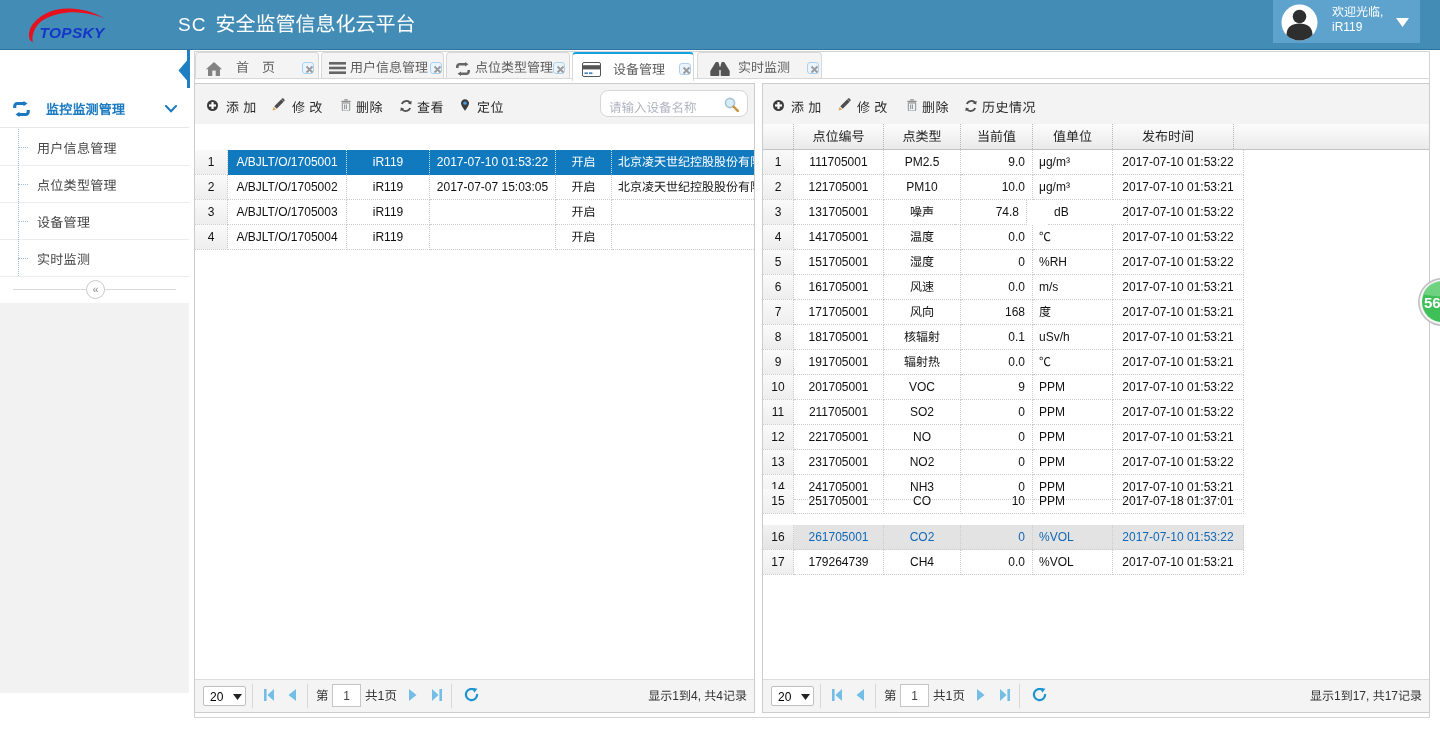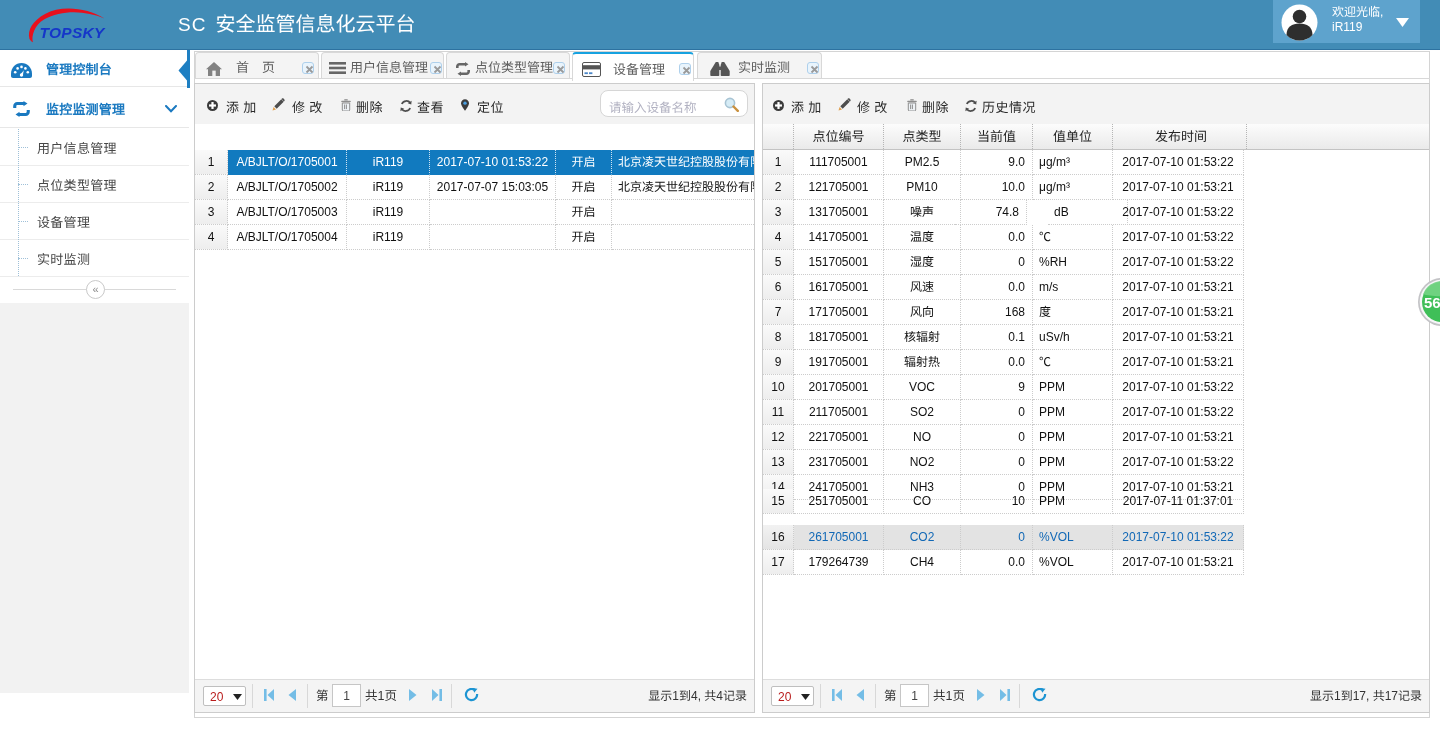--- a/index.html
+++ b/index.html
@@ -57,21 +57,21 @@
   border-right:1px dotted #ccc; border-bottom:1px dotted #ccc; text-align:center; overflow:hidden; white-space:nowrap;}
 .numcell { background:linear-gradient(#fafafa,#eeeeee); }
 .selrow .sel { background:#117abf; color:#fff; border-right:1px dotted #cfe4f2; border-bottom:1px dotted #117abf;}
 .hovrow .cell { background:#e3e3e3; color:#1168b6; }
 .hovrow .numcell { background:linear-gradient(#f2f2f2,#e4e4e4); color:#111; }
 
 .pager { position:absolute; left:0; bottom:0; width:100%; height:33px;
   background:#f4f4f4; border-top:1px solid #ddd; }
 .pager .sep { position:absolute; top:4px; width:1px; height:24px; background:#d8d8d8; }
 .psel { position:absolute; left:8px; top:6px; width:43px; height:20px; background:#fff;
-  border:1px solid #bfbfbf; border-radius:2px; font-size:12px; color:#b91c1c; }
+  border:1px solid #bfbfbf; border-radius:2px; font-size:12px; color:#000000; }
 .pinput { position:absolute; top:4px; width:29px; height:23px; background:#fff;
   border:1px solid #c6c6c6; font-size:12px; color:#444; line-height:23px; text-align:center;}
 .ptxt { position:absolute; top:0; height:33px; line-height:33px; font-size:12.5px; color:#333; }
 .pinfo { position:absolute; right:7px; top:0; height:33px; line-height:33px; font-size:12px; color:#333; }
 </style></head><body>
 
 <div id="topbar">
  <svg class="abs" style="left:20px;top:3px" width="95" height="44" viewBox="0 0 95 44">
    <path d="M 84.5 15.5 C 67 4.5 41 2 25 11 C 13 17.5 7 27 9.5 36 C 10.5 37.6 11.5 38.6 13 39.3 C 11 33.5 14.5 22 24 16.5 C 42 6.5 66 7.5 84.5 15.5 Z" fill="#e8101c"></path>
    <text x="19.5" y="34.5" font-size="15.5" font-weight="bold" font-style="italic" letter-spacing="0.3" fill="#1536c9" font-family="Liberation Sans, sans-serif">TOPSKY</text>
@@ -84,33 +84,20 @@
      <path d="M 5.5 31 C 5.5 23 11 19.5 18.5 19.5 C 26 19.5 31.5 23 31.5 31 C 28 34.6 23.5 36.5 18.5 36.5 C 13.5 36.5 9 34.6 5.5 31 Z" fill="#2e2e2e"></path>
    </svg>
    <div id="uname">欢迎光临,<br>iR119</div>
    <svg class="abs" style="left:123px;top:18px" width="13" height="9" viewBox="0 0 13 9">
      <path d="M0 0 L13 0 L6.5 9 Z" fill="#fff"></path>
    </svg>
  </div>
 </div>
 
 <div id="sidebar">
- <div class="m1" style="top:0;height:37px;">
-   <svg class="abs" style="left:11px;top:13px" width="21" height="15" viewBox="0 0 21 15">
-     <path d="M10.5 0 C 4.7 0 0 4.7 0 10.5 L0 13 C0 14.1 0.9 15 2 15 L19 15 C20.1 15 21 14.1 21 13 L21 10.5 C21 4.7 16.3 0 10.5 0 Z" fill="#1a79c0"></path>
-     <circle cx="4.2" cy="9.2" r="1.3" fill="#fff"></circle>
-        <circle cx="6.6" cy="5.4" r="1.3" fill="#fff"></circle>
-     <circle cx="10.5" cy="3.9" r="1.3" fill="#fff"></circle>
-        <circle cx="14.4" cy="5.4" r="1.3" fill="#fff"></circle>
-     <circle cx="16.8" cy="9.2" r="1.3" fill="#fff"></circle>
-     <path d="M10.5 12.7 L9.1 11.9 L12.8 7.3 L11.9 11.9 Z" fill="#fff"></path>
-     <circle cx="10.5" cy="12" r="1.7" fill="#fff"></circle>
-   </svg>
-   <span class="t">管理控制台</span>
- </div>
  <div class="m1" style="top:38px;height:40px;">
    <svg class="abs" style="left:11px;top:13px" width="21" height="16" viewBox="0 0 21 16">
      <path d="M2.2 7 L2.2 5 C2.2 2.8 4 1 6.2 1 L12.5 1 L12.5 0 L16.5 2.6 L12.5 5.2 L12.5 4.1 L6.2 4.1 C5.7 4.1 5.3 4.5 5.3 5 L5.3 7 Z" fill="#1a79c0"></path>
      <path d="M18.8 9 L18.8 11 C18.8 13.2 17 15 14.8 15 L8.5 15 L8.5 16 L4.5 13.4 L8.5 10.8 L8.5 11.9 L14.8 11.9 C15.3 11.9 15.7 11.5 15.7 11 L15.7 9 Z" fill="#1a79c0"></path>
    </svg>
    <span class="t">监控监测管理</span>
    <svg class="abs" style="left:165px;top:17px" width="12" height="8" viewBox="0 0 12 8">
      <path d="M1 1 L6 6.2 L11 1" stroke="#1a79c0" stroke-width="2" fill="none" stroke-linecap="round"></path>
    </svg>
  </div>
@@ -342,21 +329,21 @@
         <path d="M0.4 12.2 L0.8 8.2 L4.6 9.6 Z" fill="#4d4d4d"></path>
       </svg>
       <span class="tbtxt" style="left:219px;">历史情况</span>
     </div>
 <div class="dg-head">
       <div class="hc" style="left:0px;width:31px;"></div>
       <div class="hc" style="left:31px;width:90px;">点位编号</div>
       <div class="hc" style="left:121px;width:77px;">点类型</div>
       <div class="hc" style="left:198px;width:72px;text-align:center;">当前值</div>
       <div class="hc" style="left:270px;width:80px;">值单位</div>
-      <div class="hc" style="left:353px;width:131px;">发布时间</div>
+      <div class="hc" style="left:340px;width:131px;">发布时间</div>
     </div>
 <div class="row" style="top:66px;">
       <div class="cell numcell" style="left:0;width:31px;">1</div>
       <div class="cell" style="left:31px;width:90px;">111705001</div>
       <div class="cell" style="left:121px;width:77px;">PM2.5</div>
       <div class="cell" style="left:198px;width:72px;text-align:right;padding-right:7px;">9.0</div>
       <div class="cell" style="left:270px;width:80px;text-align:left;padding-left:6px;">μg/m³</div>
       <div class="cell" style="left:350px;width:131px;">2017-07-10 01:53:22</div>
     </div>
 <div class="row" style="top:91px;">
@@ -462,21 +449,21 @@
       <div class="cell" style="left:198px;width:72px;text-align:right;padding-right:7px;">0</div>
       <div class="cell" style="left:270px;width:80px;text-align:left;padding-left:6px;">PPM</div>
       <div class="cell" style="left:350px;width:131px;">2017-07-10 01:53:21</div>
     </div>
 <div class="row" style="top:405px;">
       <div class="cell numcell" style="left:0;width:31px;">15</div>
       <div class="cell" style="left:31px;width:90px;">251705001</div>
       <div class="cell" style="left:121px;width:77px;">CO</div>
       <div class="cell" style="left:198px;width:72px;text-align:right;padding-right:7px;">10</div>
       <div class="cell" style="left:270px;width:80px;text-align:left;padding-left:6px;">PPM</div>
-      <div class="cell" style="left:350px;width:131px;">2017-07-11 01:37:01</div>
+      <div class="cell" style="left:350px;width:131px;">2017-07-18 01:37:01</div>
     </div>
 <div class="row hovrow" style="top:441px;">
       <div class="cell numcell" style="left:0;width:31px;">16</div>
       <div class="cell" style="left:31px;width:90px;">261705001</div>
       <div class="cell" style="left:121px;width:77px;">CO2</div>
       <div class="cell" style="left:198px;width:72px;text-align:right;padding-right:7px;">0</div>
       <div class="cell" style="left:270px;width:80px;text-align:left;padding-left:6px;">%VOL</div>
       <div class="cell" style="left:350px;width:131px;">2017-07-10 01:53:22</div>
     </div>
 <div class="row" style="top:466px;">

